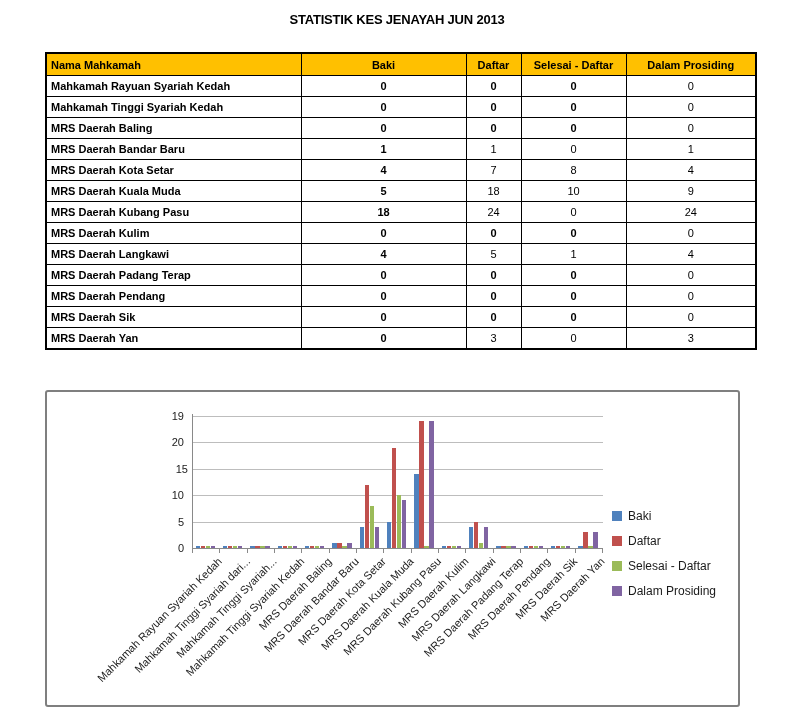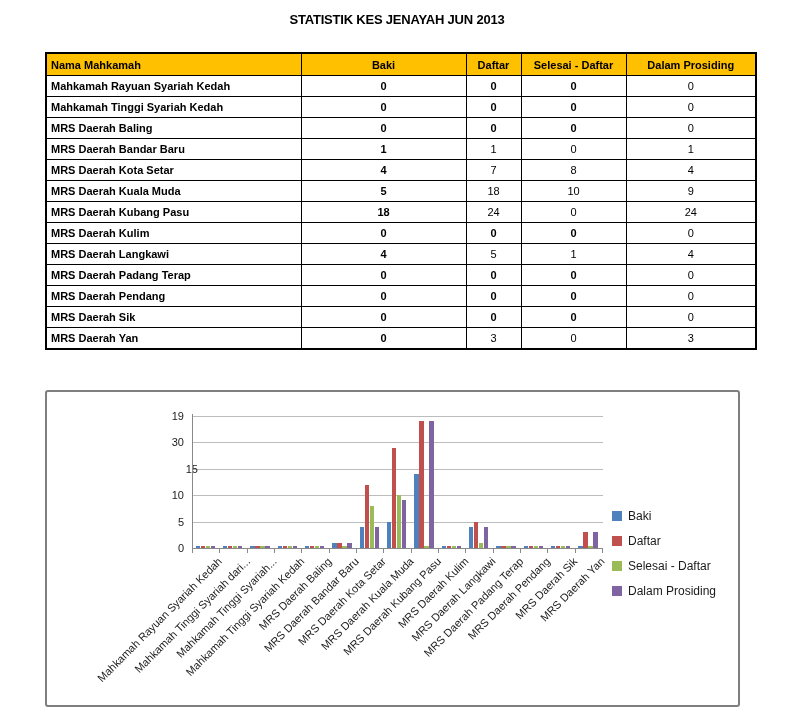--- a/index.html
+++ b/index.html
@@ -171,23 +171,23 @@
 </tbody>
   </table>
 
 <div class="chart-frame" id="chart">
     <div class="ylabel" style="left: 103px; top: 150px;">0</div>
     <div class="gridline" style="left: 145px; top: 129.6px; width: 411px;"></div>
     <div class="ylabel" style="left: 103px; top: 123.6px;">5</div>
     <div class="gridline" style="left: 145px; top: 103.2px; width: 411px;"></div>
     <div class="ylabel" style="left: 103px; top: 97.2px;">10</div>
     <div class="gridline" style="left: 145px; top: 76.8px; width: 411px;"></div>
-    <div class="ylabel" style="left: 117px; top: 70.8px;">15</div>
+    <div class="ylabel" style="left: 107px; top: 70.8px;">15</div>
     <div class="gridline" style="left: 145px; top: 50.4px; width: 411px;"></div>
-    <div class="ylabel" style="left: 103px; top: 44.4px;">30</div>
+    <div class="ylabel" style="left: 103px; top: 44.4px;">20</div>
     <div class="gridline" style="left: 145px; top: 24px; width: 411px;"></div>
     <div class="ylabel" style="left: 103px; top: 18px;">19</div>
     <div class="axis-y" style="left: 145px; top: 22px; height: 135px;"></div>
     <div class="axis-x" style="left: 145px; top: 156px; width: 411px;"></div>
     <div class="tickmark" style="left: 145px; top: 157px;"></div>
     <div class="tickmark" style="left: 172.333px; top: 157px;"></div>
     <div class="tickmark" style="left: 199.667px; top: 157px;"></div>
     <div class="tickmark" style="left: 227px; top: 157px;"></div>
     <div class="tickmark" style="left: 254.333px; top: 157px;"></div>
     <div class="tickmark" style="left: 281.667px; top: 157px;"></div>

